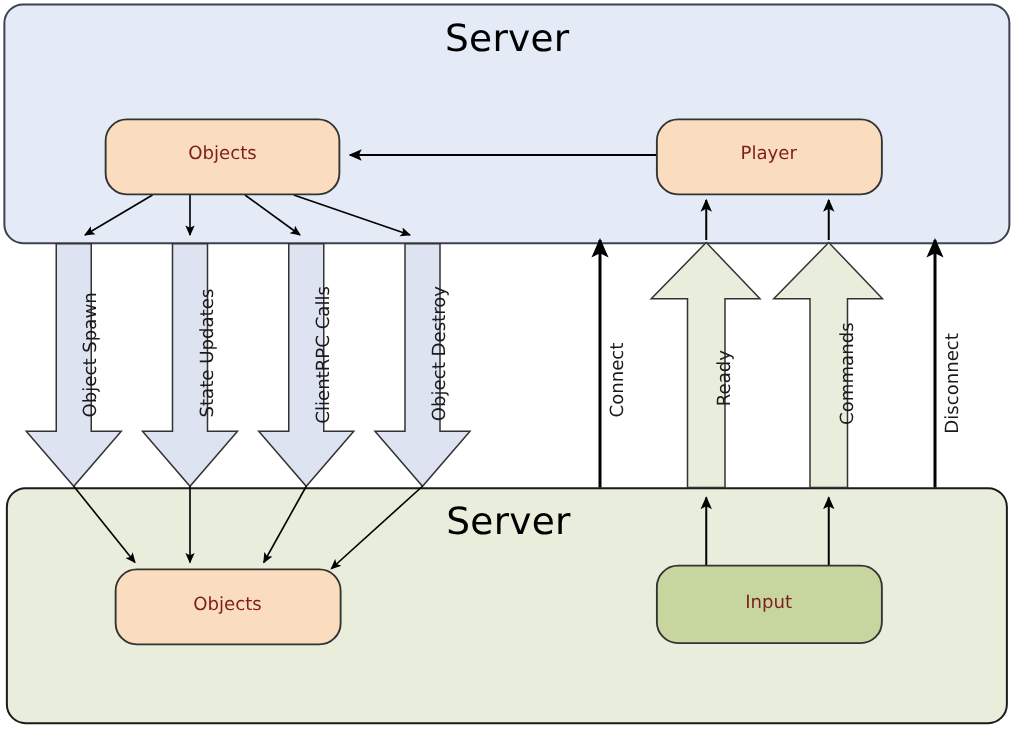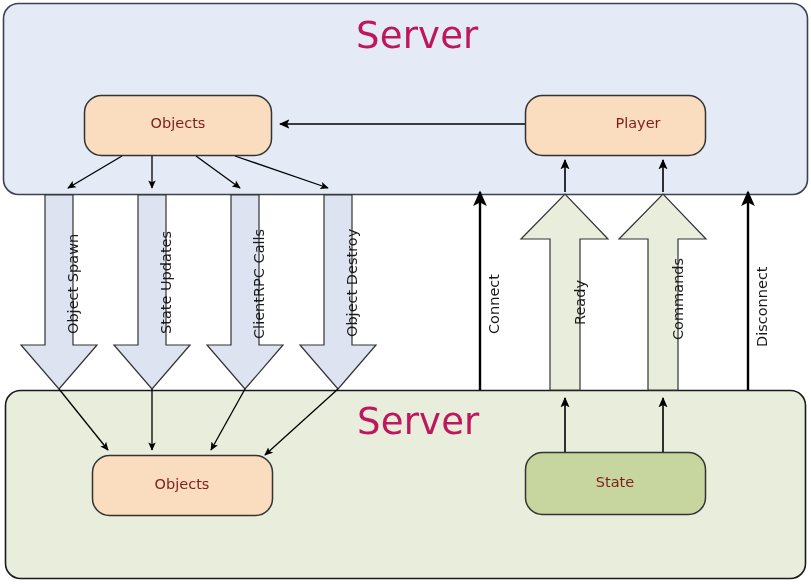--- a/index.html
+++ b/index.html
@@ -19,22 +19,22 @@
   }
   #canvas svg.layer {
     position: absolute;
     left: 0;
     top: 0;
     width: 811px;
     height: 586px;
   }
   .panel-title {
     position: absolute;
-    font-size: 37px;
-    color: #be185d;
+    font-size: 30px;
+    color: #000000;
     white-space: nowrap;
     letter-spacing: 0.2px;
   }
   .node-label {
     position: absolute;
     font-size: 14.5px;
     color: #7f1d1d;
     white-space: nowrap;
     text-align: center;
   }
@@ -99,23 +99,23 @@
     <rect x="84.5" y="95.5" width="187" height="60" rx="17" ry="17" fill="#fadcbf" stroke="#333333" stroke-width="1.5"></rect>
     <rect x="525.5" y="95.5" width="180" height="60" rx="17" ry="17" fill="#fadcbf" stroke="#333333" stroke-width="1.5"></rect>
     <rect x="92.5" y="455.5" width="180" height="60" rx="17" ry="17" fill="#fadcbf" stroke="#333333" stroke-width="1.5"></rect>
     <rect x="525.5" y="452.5" width="180" height="62" rx="17" ry="17" fill="#c6d69e" stroke="#333333" stroke-width="1.5"></rect>
   </svg>
 
   <div class="panel-title" style="left:356px; top:14px;">Server</div>
   <div class="panel-title" style="left:357px; top:400px;">Server</div>
 
   <div class="node-label" style="left:84px; top:115px; width:188px;">Objects</div>
-  <div class="node-label" style="left:548px; top:115px; width:180px;">Player</div>
+  <div class="node-label" style="left:525px; top:115px; width:180px;">Player</div>
   <div class="node-label" style="left:92px; top:476px; width:180px;">Objects</div>
-  <div class="node-label" style="left:525px; top:474px; width:180px;">State</div>
+  <div class="node-label" style="left:525px; top:474px; width:180px;">Input</div>
 
   <div class="vlabel" style="left:65px; top:334px;">Object Spawn</div>
   <div class="vlabel" style="left:158px; top:334px;">State Updates</div>
   <div class="vlabel" style="left:251px; top:339px;">ClientRPC Calls</div>
   <div class="vlabel" style="left:344px; top:337px;">Object Destroy</div>
 
   <div class="vlabel" style="left:486px; top:334px;">Connect</div>
   <div class="vlabel" style="left:572px; top:325px;">Ready</div>
   <div class="vlabel" style="left:670px; top:340px;">Commands</div>
   <div class="vlabel" style="left:754px; top:347px;">Disconnect</div>

